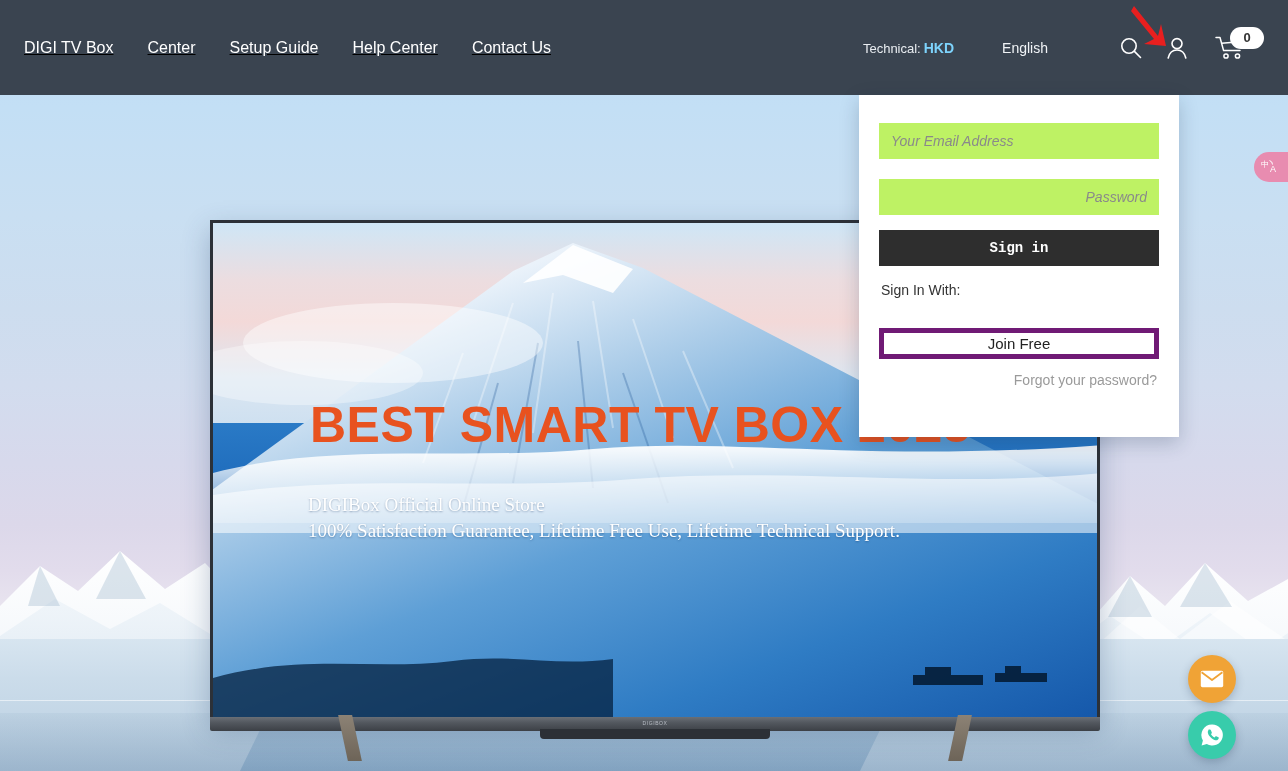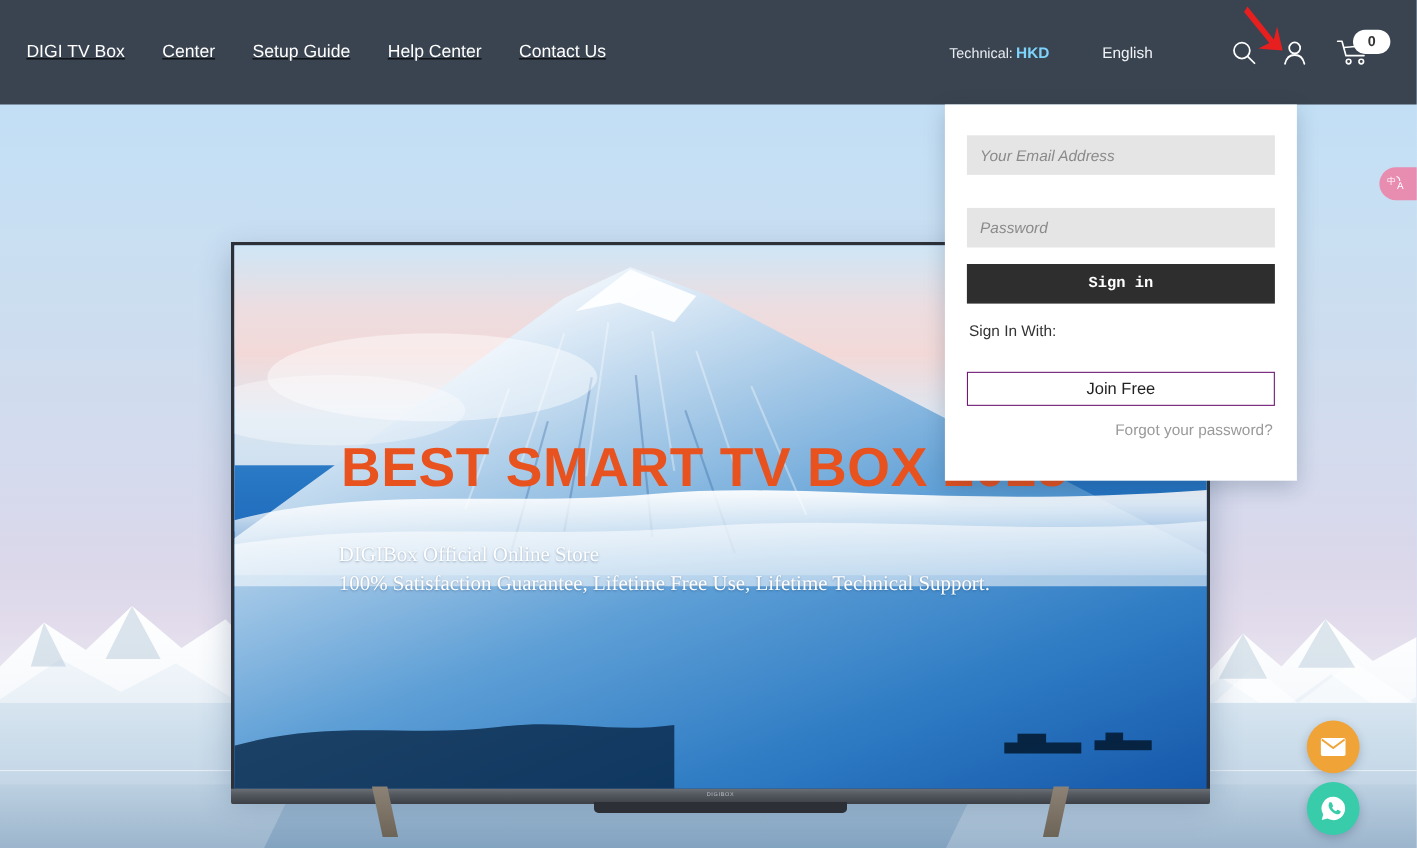--- a/index.html
+++ b/index.html
@@ -153,39 +153,39 @@
   
   .red-arrow { position: absolute; left: 1128px; top: 2px; z-index: 40; pointer-events: none; }
 
   
   .login-panel {
     position: absolute; left: 859px; top: 95px; width: 320px; height: 342px;
     background: #ffffff; z-index: 30;
     box-shadow: 0 6px 18px rgba(20,40,70,0.22);
   }
   .field {
-    width: 280px; height: 36px; margin: 0 auto; background: #e5e5e5; border: none;
+    width: 280px; height: 36px; margin: 0 auto; background: #bef264; border: none;
     display: block; padding: 0 12px; font-size: 14px; font-style: italic; color: #7d7d7d;
     font-family: "Liberation Sans", sans-serif; outline: none;
   }
   .field::placeholder { color: #8a8a8a; font-style: italic; }
   .f-email { margin-top: 28px; }
-  .f-pass  { margin-top: 30px; }
+  .f-pass  { margin-top: 20px; text-align: right; }
   .btn-signin {
     display: block; width: 280px; height: 36px; margin: 15px auto 0;
     background: #2e2e2e; color: #fff; border: none; font-size: 14px; font-weight: bold;
     font-family: Liberation Mono, monospace; cursor: pointer;
   }
   .signin-with {
     margin: 16px 0 0 22px; font-size: 14px; color: #333;
   }
   .social-slot { height: 20px; }
   .btn-join {
     display: block; width: 280px; height: 31px; margin: 10px auto 0;
-    background: #fff; border: 1px solid #701a75; color: #222; font-size: 15px;
+    background: #fff; border: 5px solid #701a75; color: #222; font-size: 15px;
     font-family: "Liberation Sans", sans-serif; cursor: pointer;
   }
   .forgot {
     display: block; text-align: right; margin: 13px 22px 0 0;
     font-size: 14px; color: #9a9a9a; text-decoration: none; cursor: pointer;
   }
 
   
   .translate-tab {
     position: absolute; right: 0; top: 152px; width: 34px; height: 30px;

